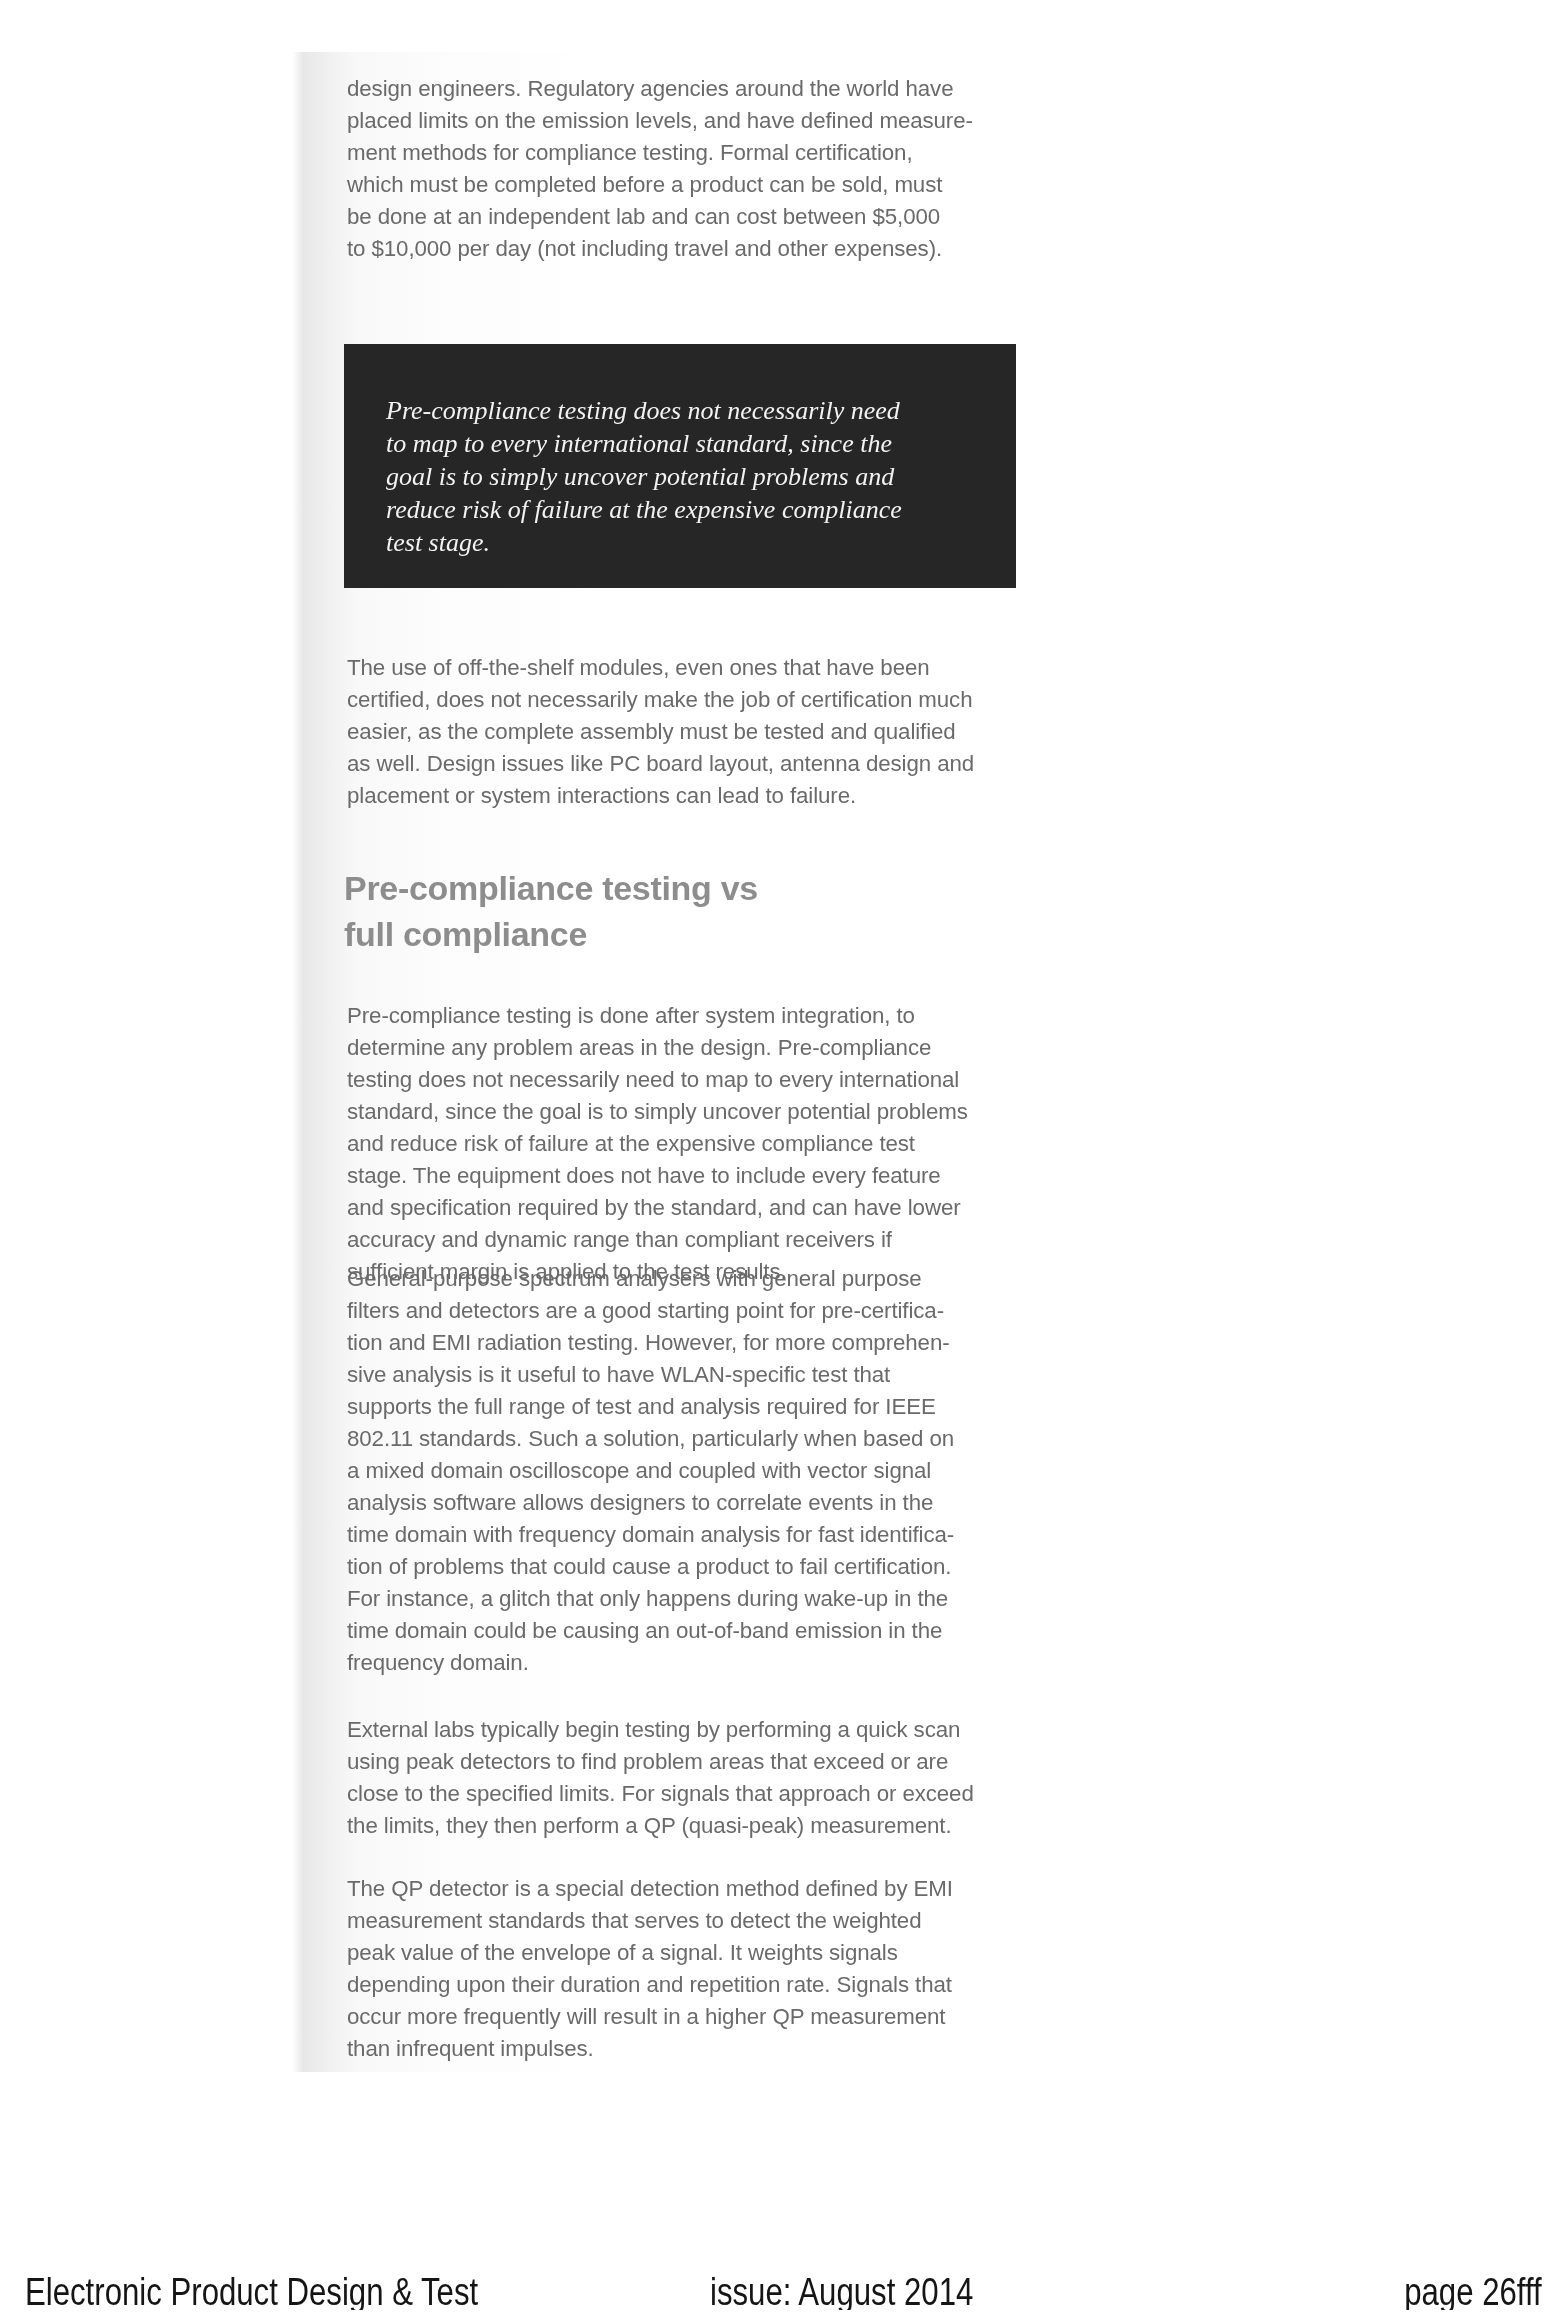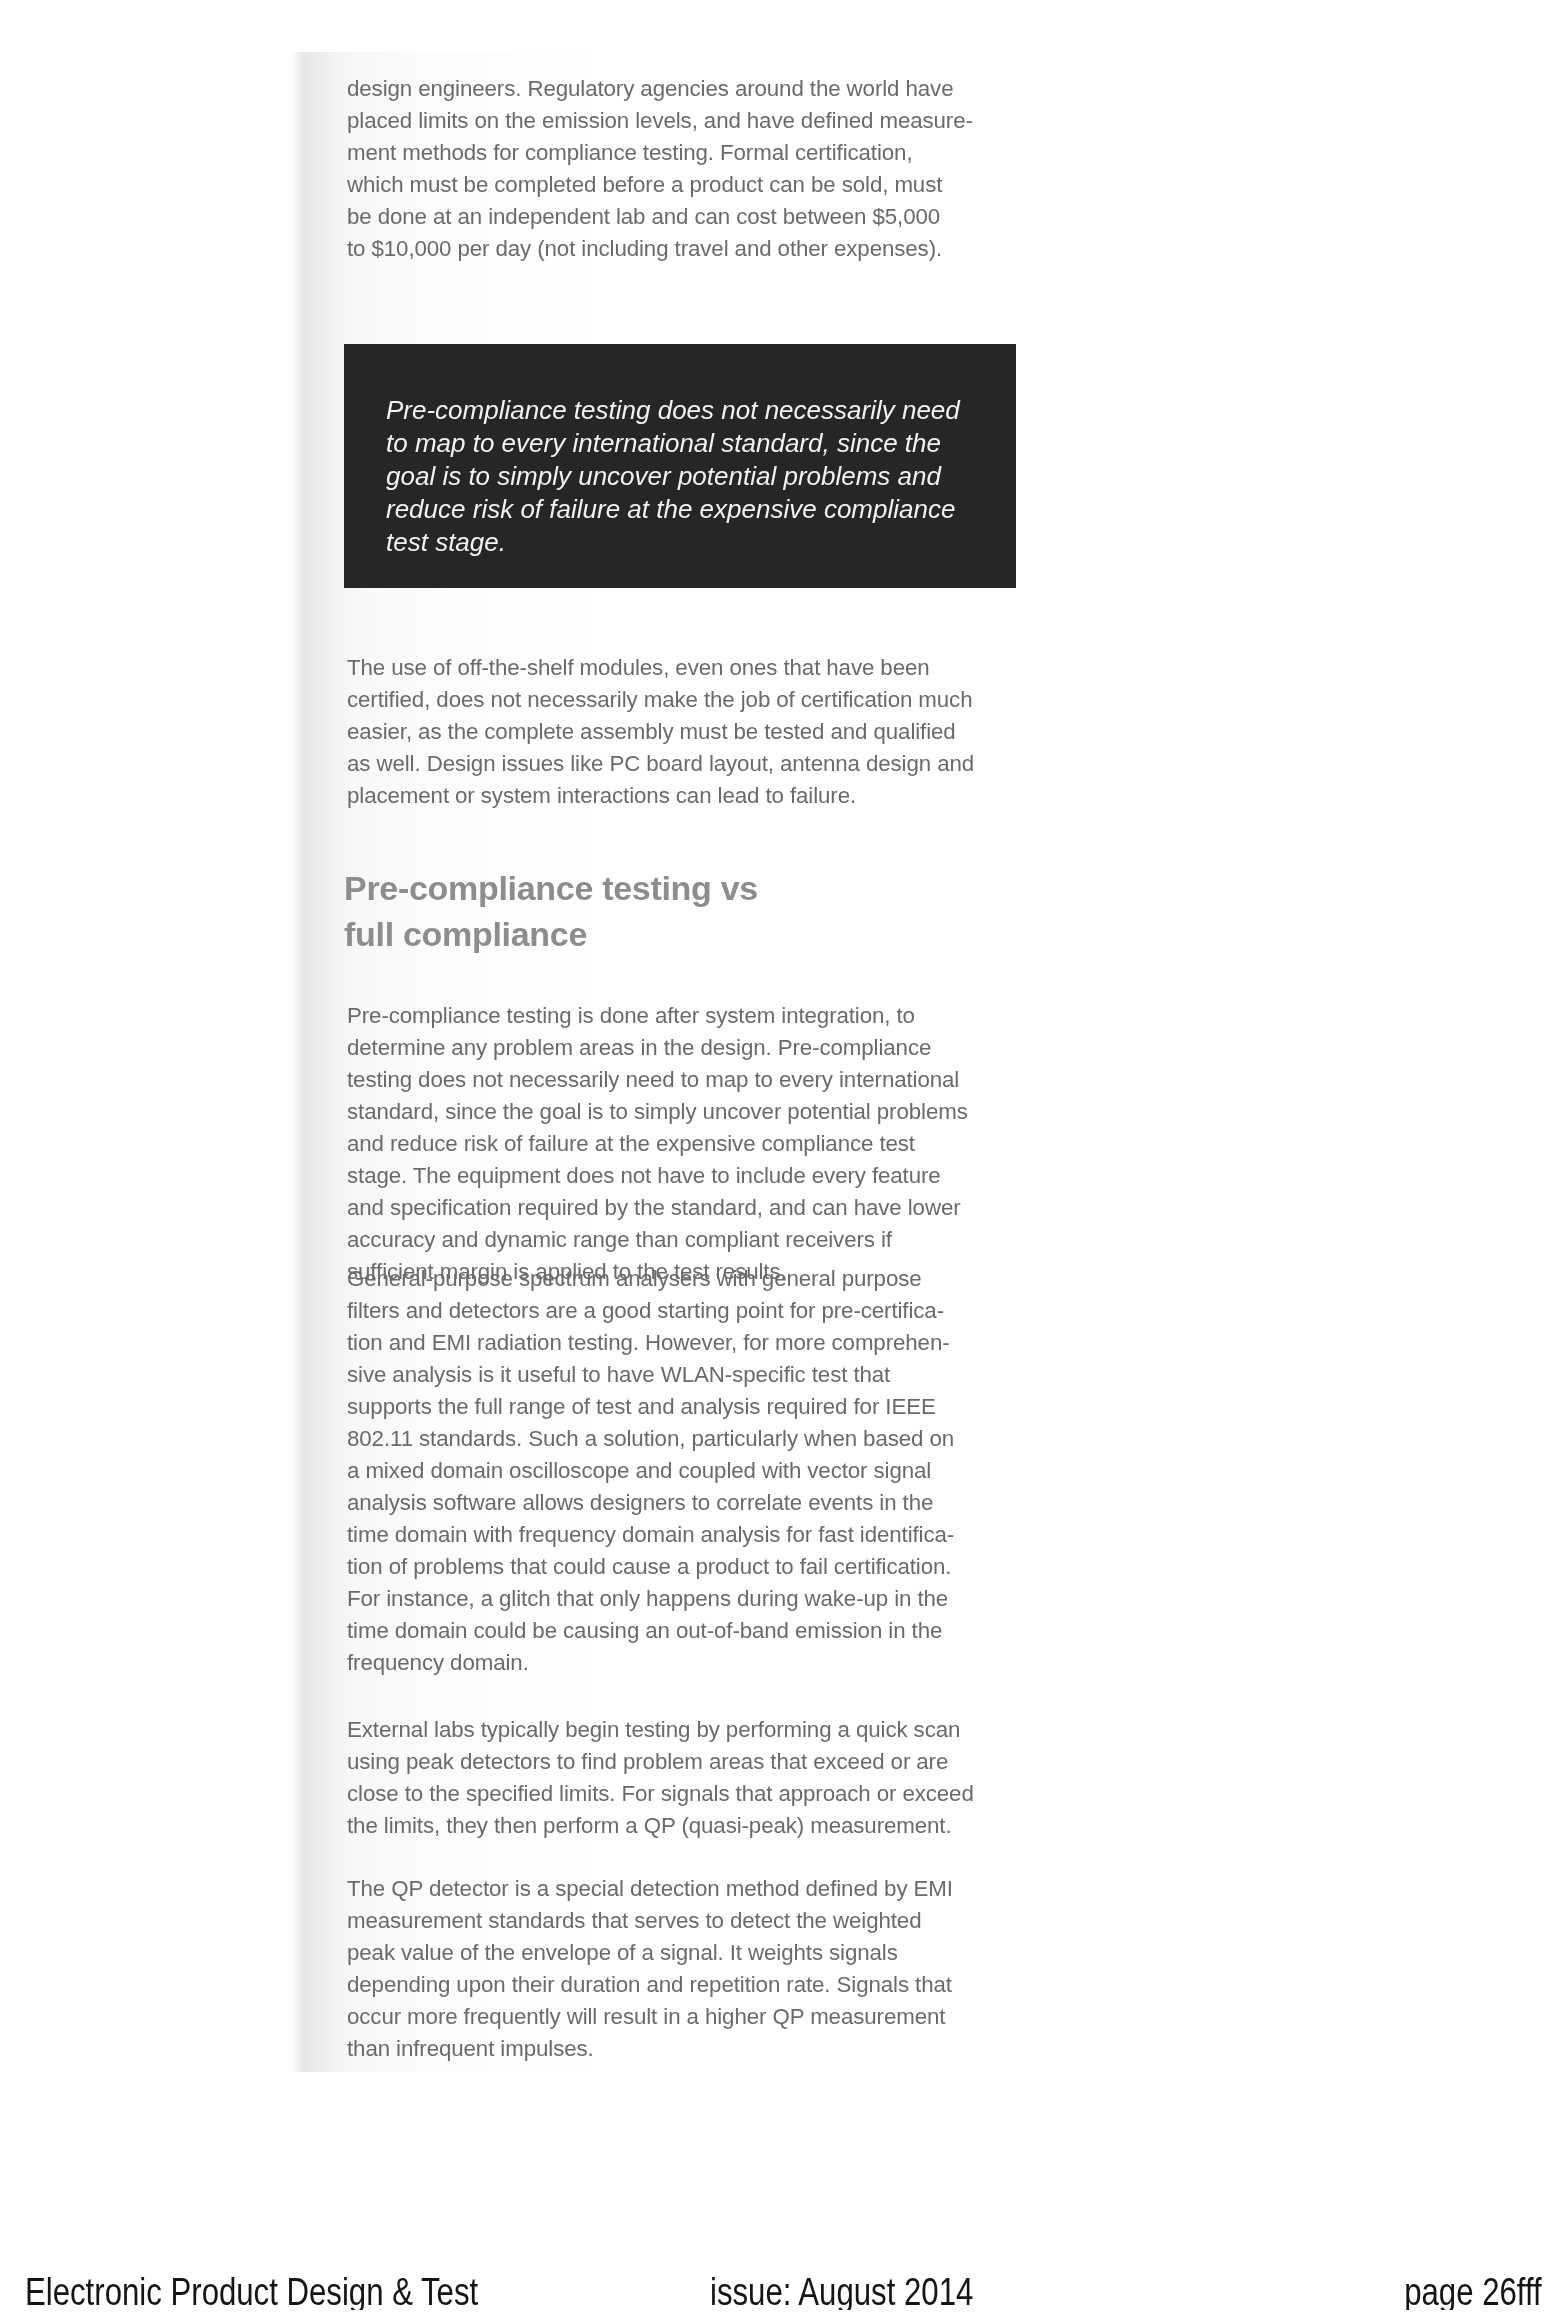--- a/index.html
+++ b/index.html
@@ -53,21 +53,21 @@
     position:absolute;
     left:344px;
     top:344px;
     width:672px;
     height:244px;
     box-sizing:border-box;
     background:var(--quote-background);
     padding:50px 21px 0 42px;
   }
   .pull-quote-text{
-    font-family:Liberation Sans, sans-serif;
+    font-family:Liberation Serif, serif;
     font-style:italic;
     font-size:26px;
     line-height:33px;
     color:var(--quote-text);
     white-space:pre-line;
   }
   .section-heading{
     position:absolute;
     left:344px;
     top:837px;

